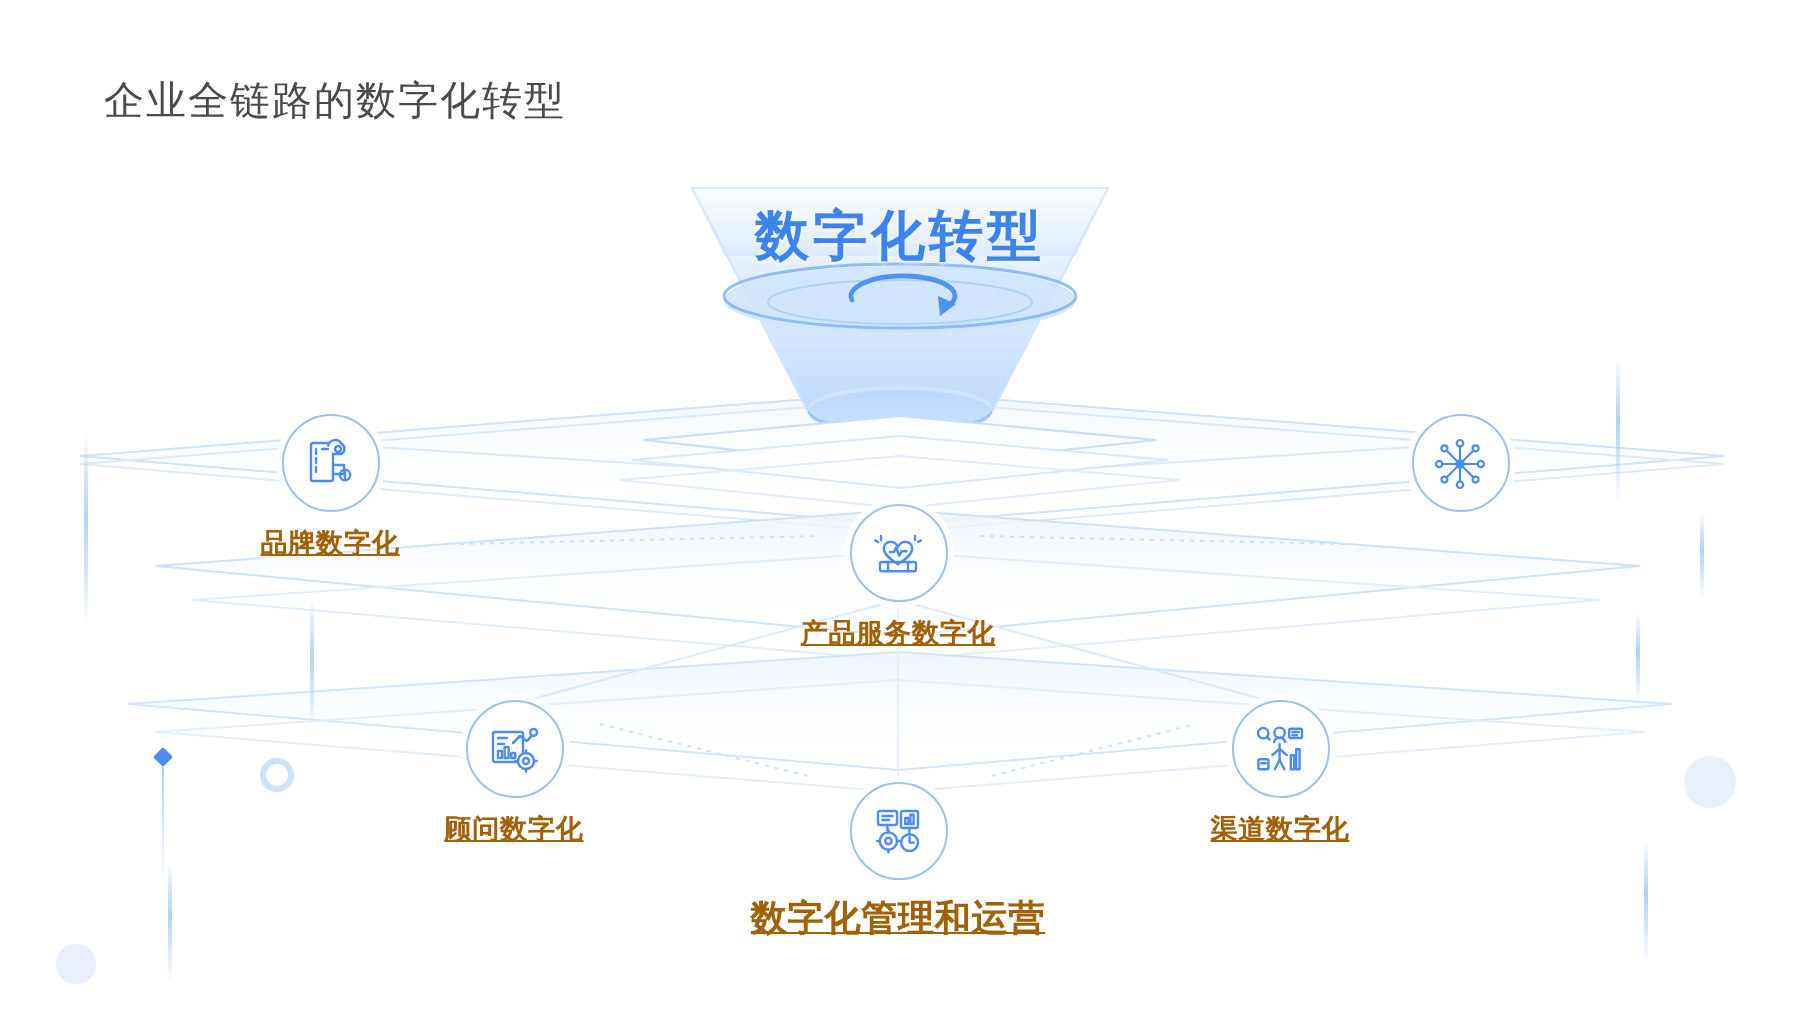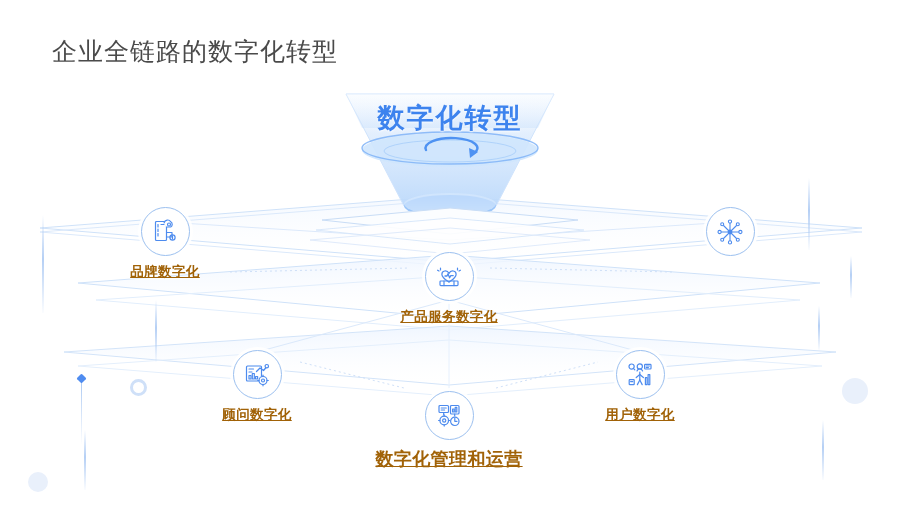--- a/index.html
+++ b/index.html
@@ -15,21 +15,21 @@
     width: 900px;
     height: 506px;
     background: #ffffff;
     overflow: hidden;
   }
   
   #page-title {
     position: absolute;
     left: 52px;
     top: 34px;
-    font-size: 25px;
+    font-size: 20px;
     line-height: 34px;
     letter-spacing: 1px;
     color: #4a4a4a;
     font-weight: 400;
     white-space: nowrap;
   }
   
   .deco {
     position: absolute;
     left: 0; top: 0;
@@ -357,16 +357,16 @@
           <line x1="12.8" y1="12.5" x2="16.4" y2="15.5"></line>
           <line x1="12.8" y1="18" x2="10.4" y2="22.6"></line>
           <line x1="12.8" y1="18" x2="15.2" y2="22.6"></line>
           <rect x="2.2" y="17.6" width="5" height="5" rx="0.7"></rect>
           <line x1="3.6" y1="19.6" x2="5.8" y2="19.6"></line>
           <rect x="18.4" y="15.6" width="1.7" height="7"></rect>
           <rect x="21.1" y="12.6" width="1.7" height="10"></rect>
         </g>
       </svg>
     </div>
-    <div class="node-label">用户数字化</div>
+    <div class="node-label">渠道数字化</div>
   </div>
 
 </div>
 
 </body></html>

